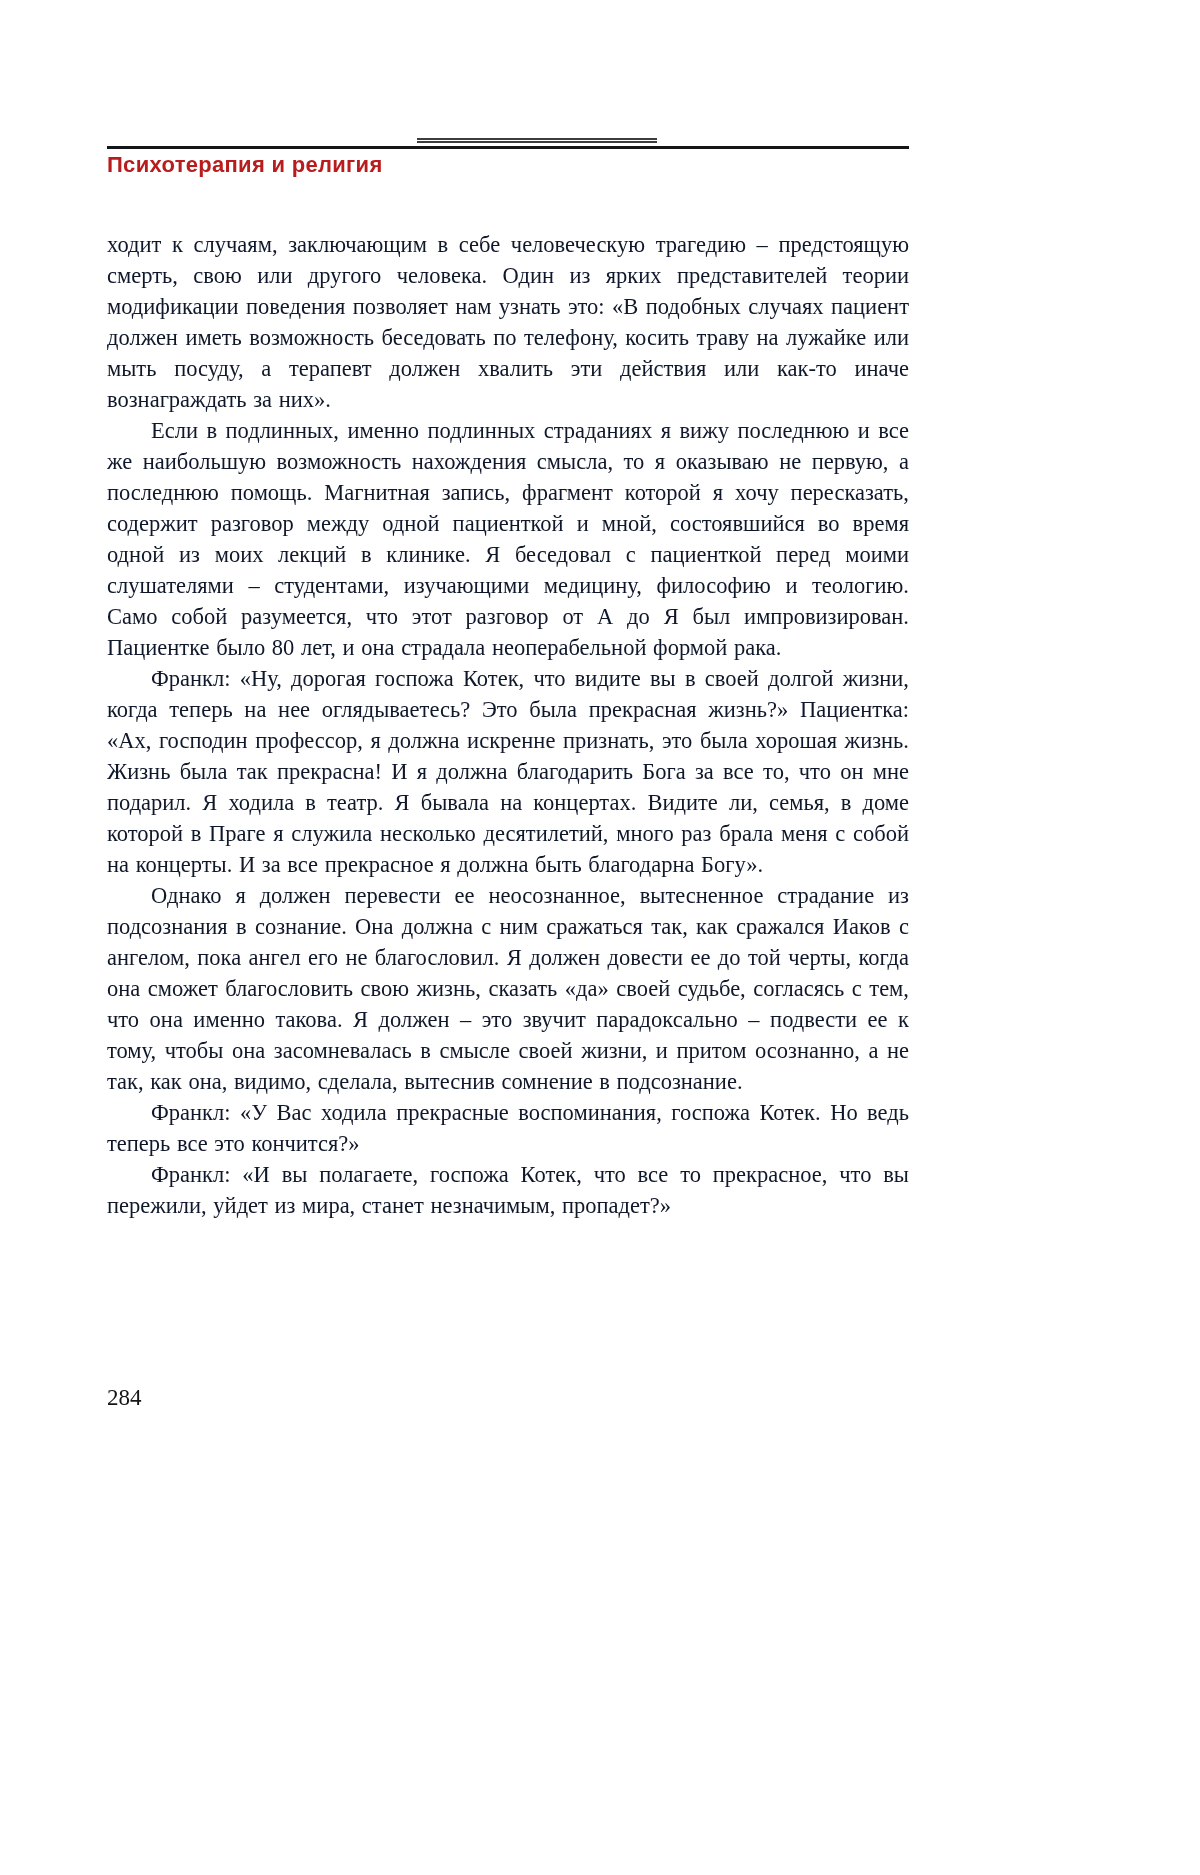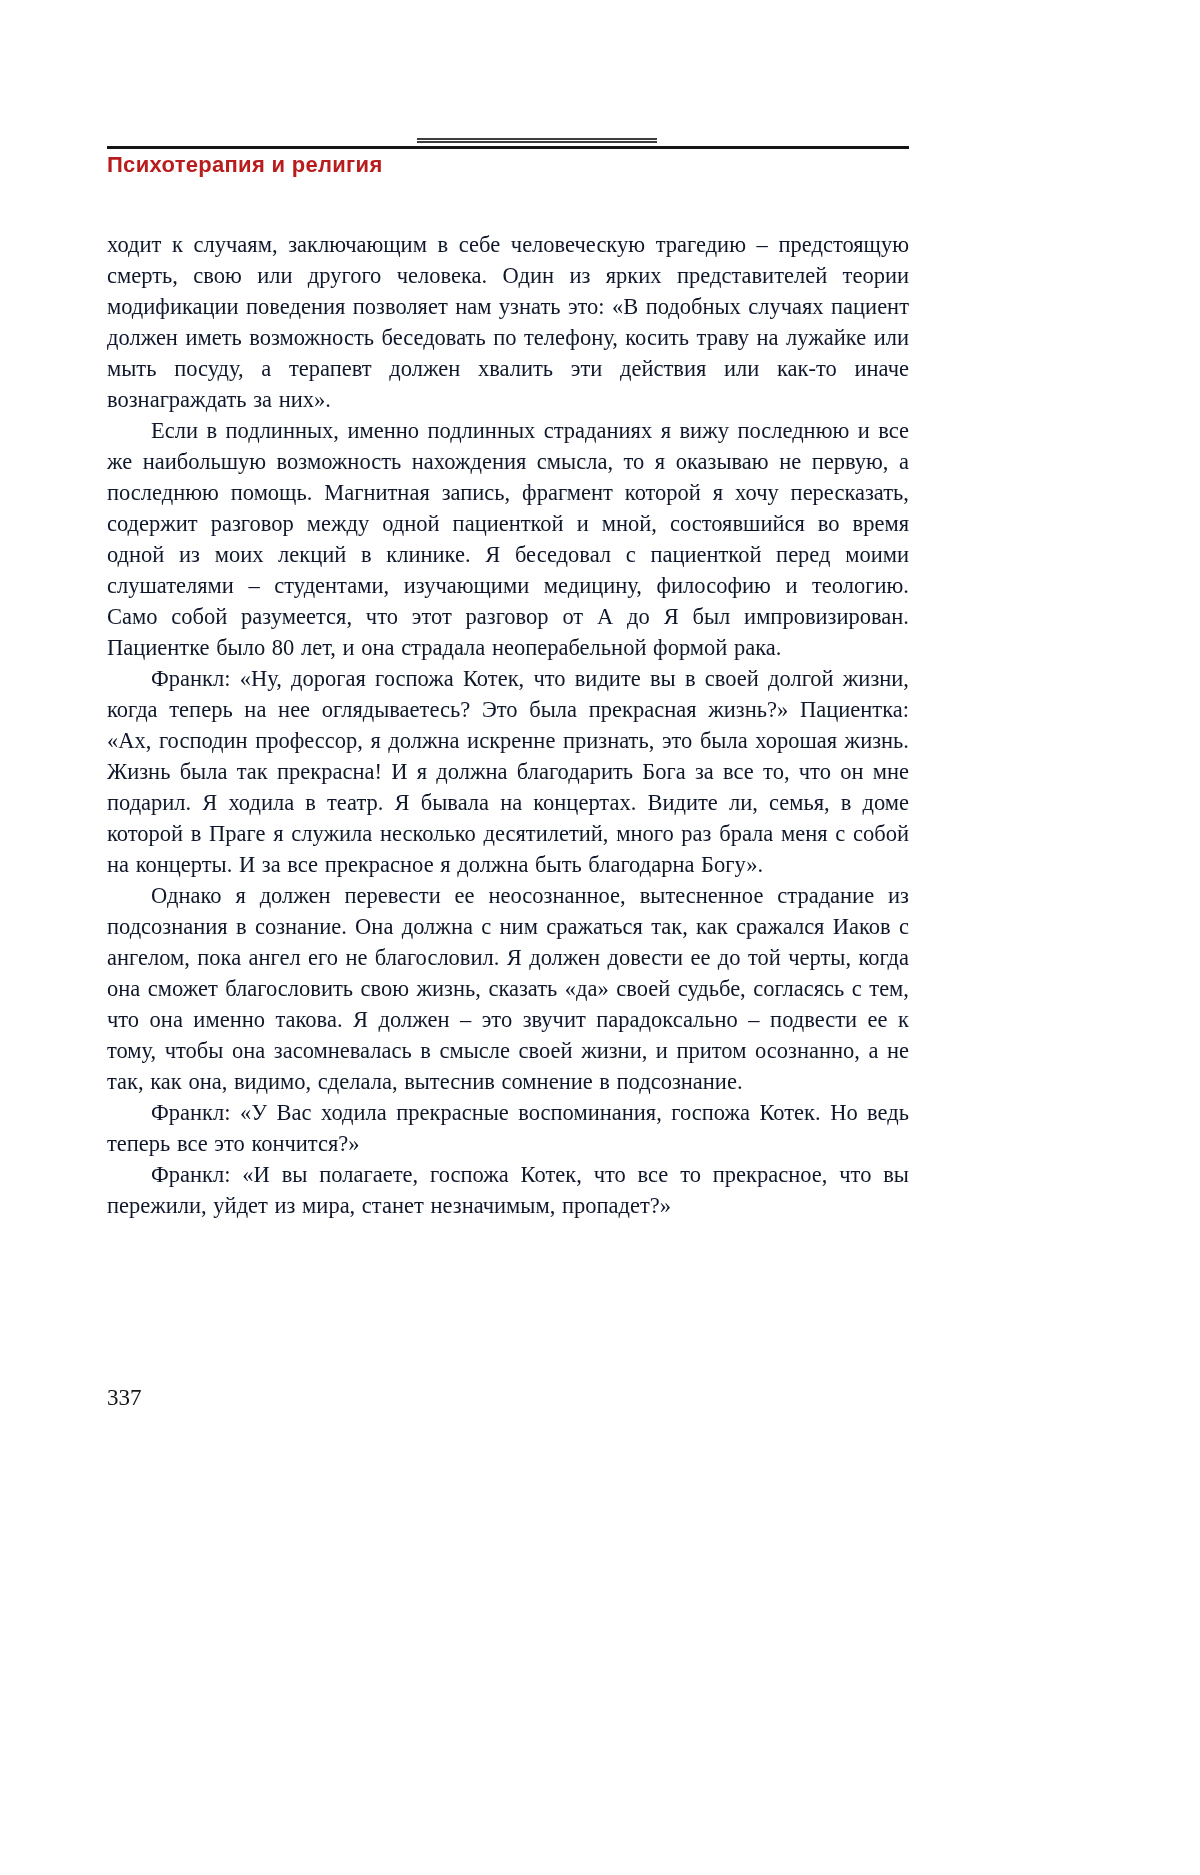--- a/index.html
+++ b/index.html
@@ -90,15 +90,15 @@
 
   <div class="body-text">
     <p class="para">ходит к случаям, заключающим в себе человеческую трагедию – предстоящую смерть, свою или другого человека. Один из ярких представителей теории модификации поведения позволяет нам узнать это: «В подобных случаях пациент должен иметь возможность беседовать по телефону, косить траву на лужайке или мыть посуду, а терапевт должен хвалить эти действия или как-то иначе вознаграждать за них».</p>
     <p class="para indent">Если в подлинных, именно подлинных страданиях я вижу последнюю и все же наибольшую возможность нахождения смысла, то я оказываю не первую, а последнюю помощь. Магнитная запись, фрагмент которой я хочу пересказать, содержит разговор между одной пациенткой и мной, состоявшийся во время одной из моих лекций в клинике. Я беседовал с пациенткой перед моими слушателями – студентами, изучающими медицину, философию и теологию. Само собой разумеется, что этот разговор от А до Я был импровизирован. Пациентке было 80 лет, и она страдала неоперабельной формой рака.</p>
     <p class="para indent">Франкл: «Ну, дорогая госпожа Котек, что видите вы в своей долгой жизни, когда теперь на нее оглядываетесь? Это была прекрасная жизнь?» Пациентка: «Ах, господин профессор, я должна искренне признать, это была хорошая жизнь. Жизнь была так прекрасна! И я должна благодарить Бога за все то, что он мне подарил. Я ходила в театр. Я бывала на концертах. Видите ли, семья, в доме которой в Праге я служила несколько десятилетий, много раз брала меня с собой на концерты. И за все прекрасное я должна быть благодарна Богу».</p>
     <p class="para indent">Однако я должен перевести ее неосознанное, вытесненное страдание из подсознания в сознание. Она должна с ним сражаться так, как сражался Иаков с ангелом, пока ангел его не благословил. Я должен довести ее до той черты, когда она сможет благословить свою жизнь, сказать «да» своей судьбе, согласясь с тем, что она именно такова. Я должен – это звучит парадоксально – подвести ее к тому, чтобы она засомневалась в смысле своей жизни, и притом осознанно, а не так, как она, видимо, сделала, вытеснив сомнение в подсознание.</p>
     <p class="para indent">Франкл: «У Вас ходила прекрасные воспоминания, госпожа Котек. Но ведь теперь все это кончится?»</p>
     <p class="para indent">Франкл: «И вы полагаете, госпожа Котек, что все то прекрасное, что вы пережили, уйдет из мира, станет незначимым, пропадет?»</p>
   </div>
 
-  <div class="page-number">337</div>
+  <div class="page-number">284</div>
 
 </div>
 
 </body></html>

